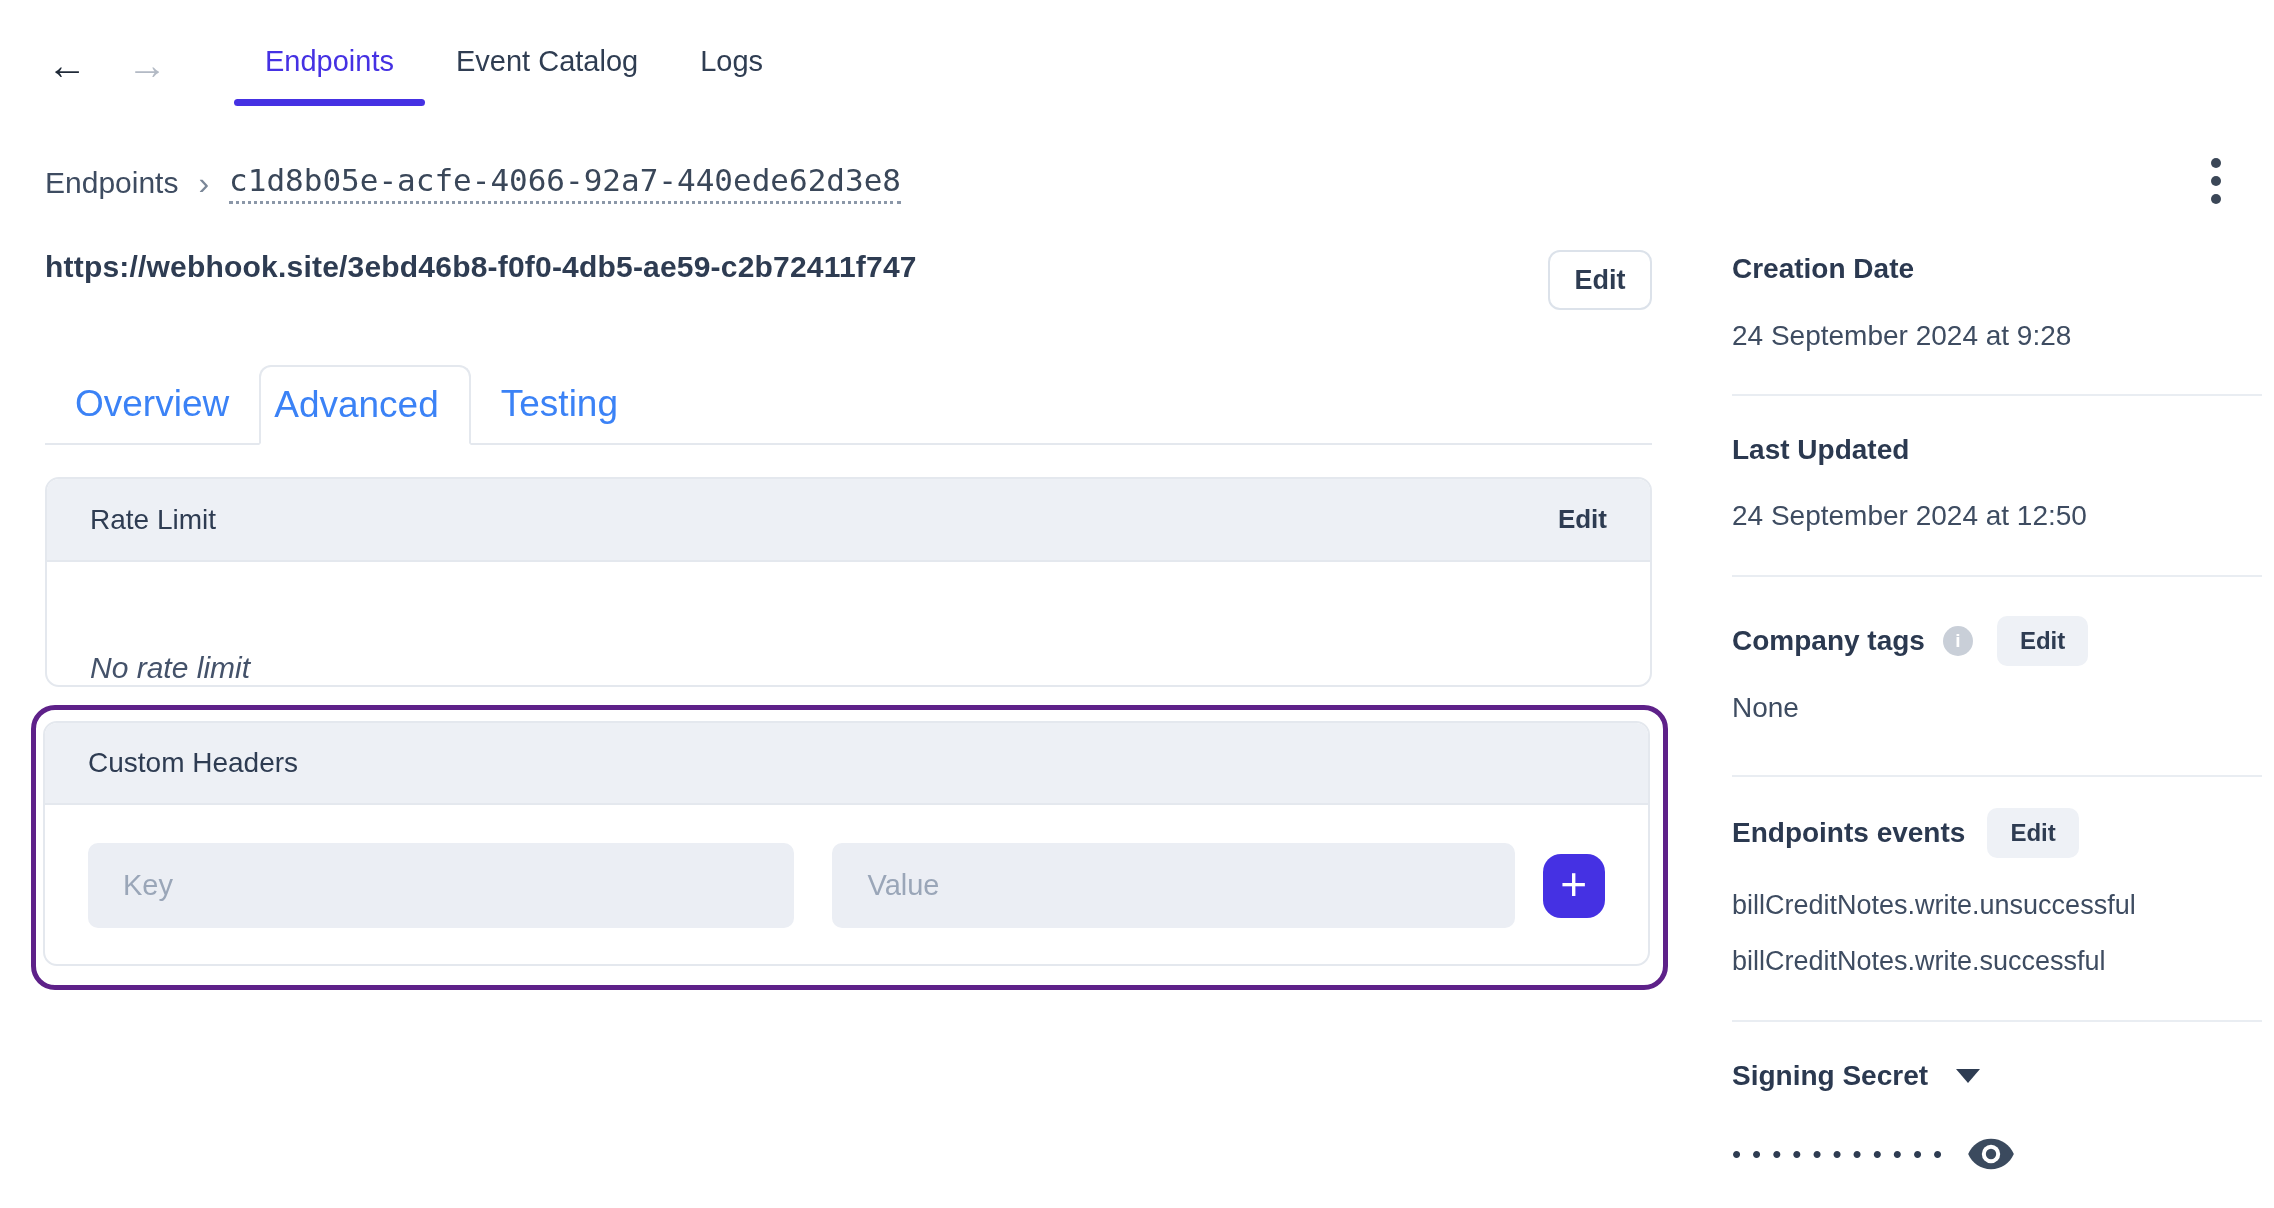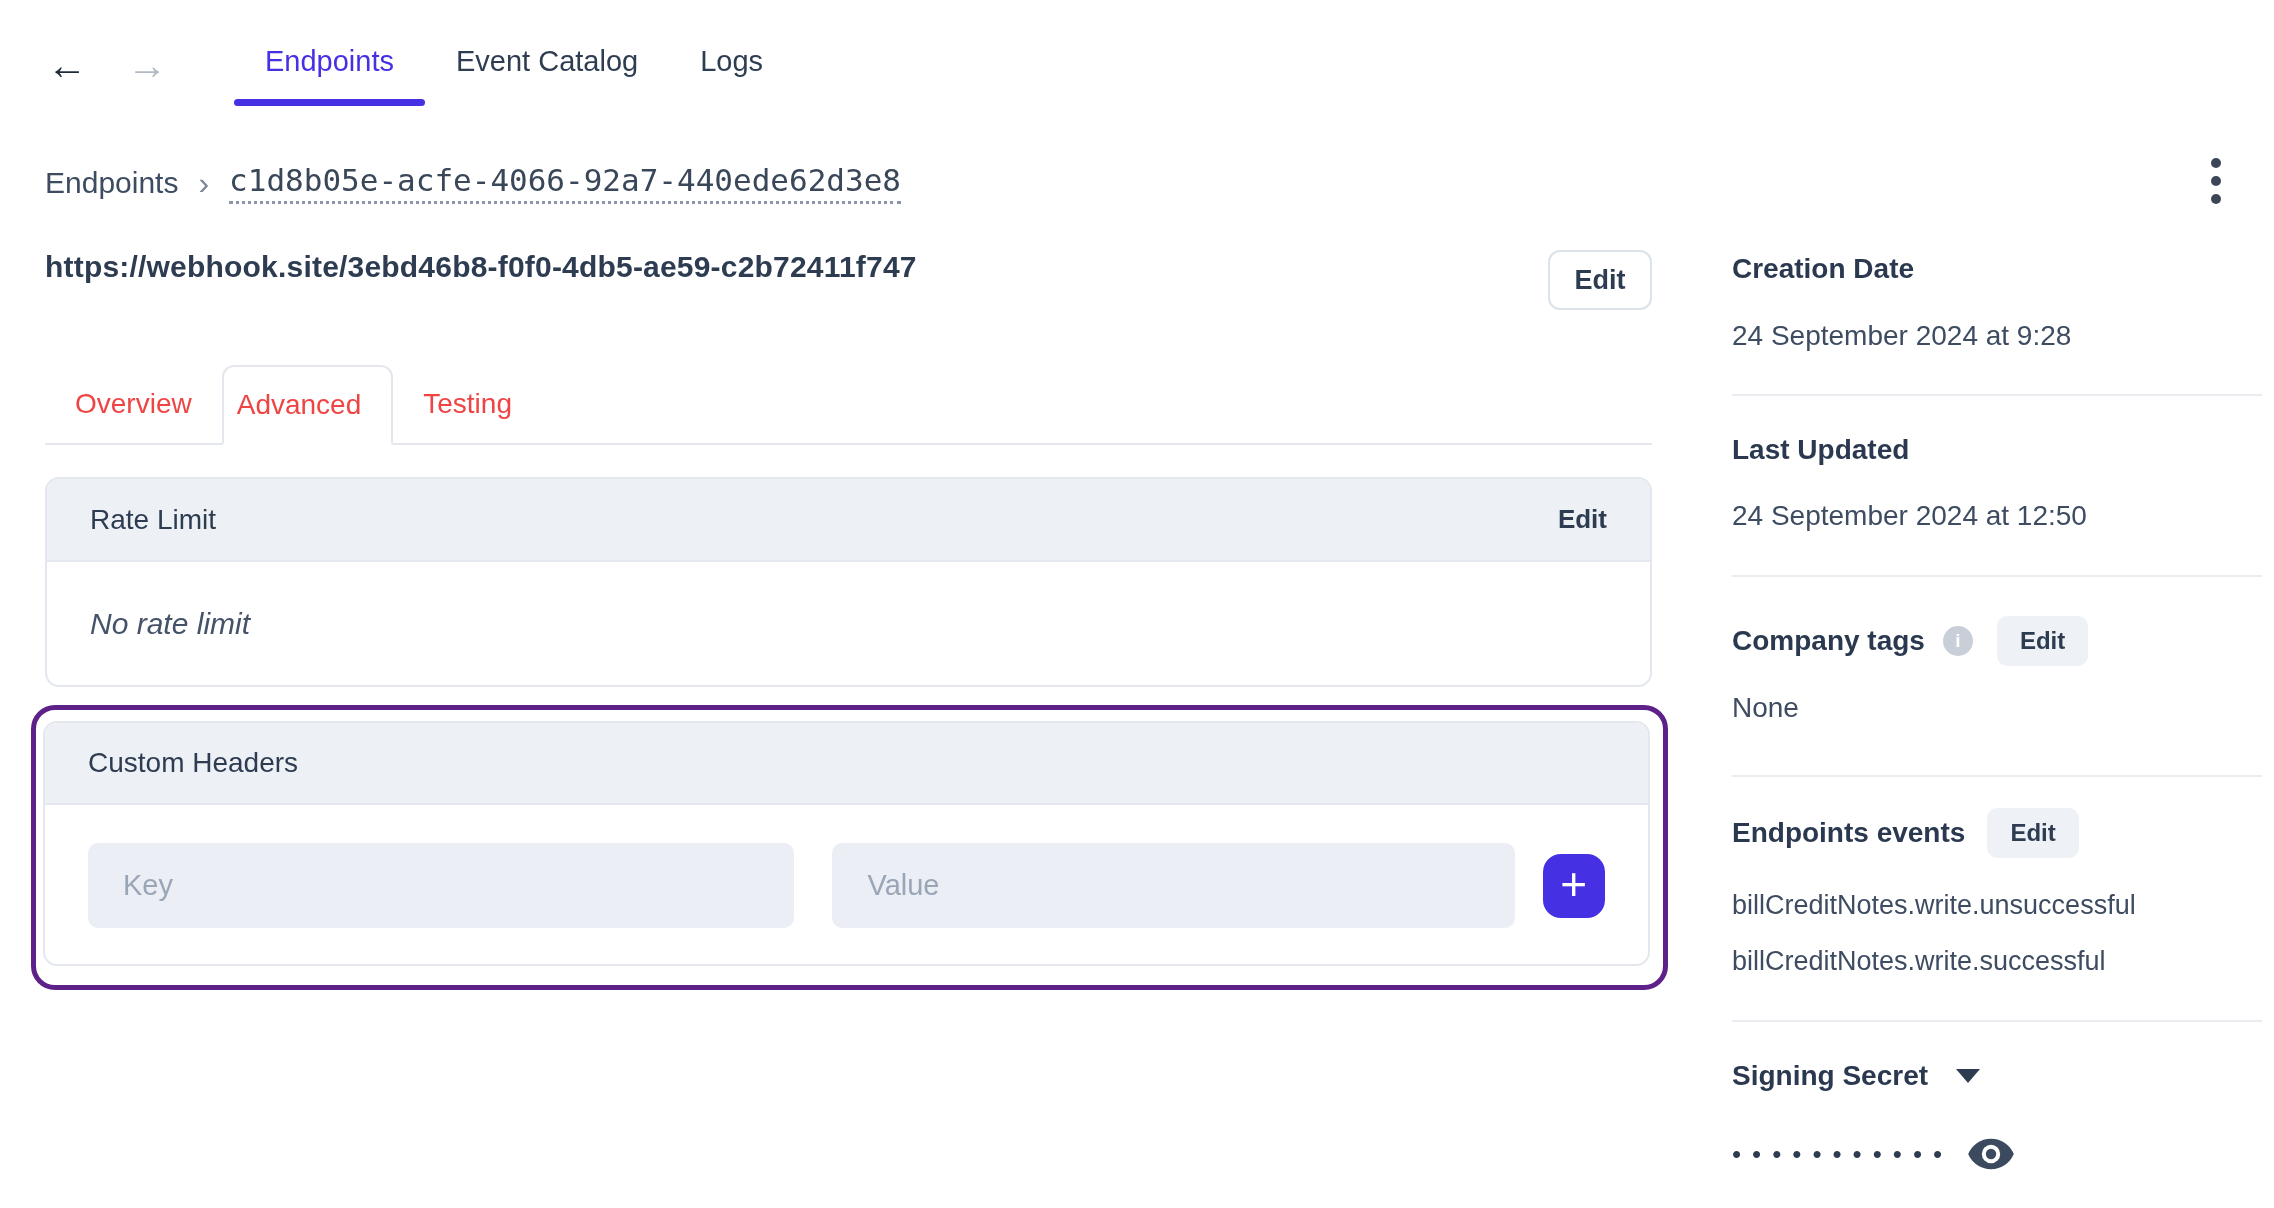--- a/index.html
+++ b/index.html
@@ -36,33 +36,33 @@
   .url-row { position:absolute; left:45px; top:250px; width:1607px; height:64px;
              display:flex; justify-content:space-between; }
   .url-text { font-size:30px; font-weight:bold; color:#2e3c52; letter-spacing:.2px; }
   .btn-outline { width:104px; height:60px; background:#fff; border:2px solid #dce2ea; border-radius:12px;
                  font-size:27px; font-weight:bold; color:#2e3c52; display:flex; align-items:center;
                  justify-content:center; cursor:pointer; }
 
   
   .detail-tabs { position:absolute; left:45px; top:365px; width:1607px; height:80px;
                  display:flex; border-bottom:2px solid #e4e8ee; }
-  .d-tab { display:flex; align-items:center; padding:0 30px; font-size:28px; color:#ef4444; cursor:pointer; }
+  .d-tab { display:flex; align-items:center; padding:0 30px; font-size:37px; color:#3b82f6; cursor:pointer; }
   .d-tab.active { background:#fff; border:2px solid #e4e8ee; border-bottom:2px solid #ffffff;
                   border-radius:12px 12px 0 0; margin-bottom:-2px;padding-left:13px; }
 
   
   .card { background:#fff; border:2px solid #e4e8ee; border-radius:14px; overflow:hidden; }
   .card-header { height:83px; background:#edf0f5; border-bottom:2px solid #e4e8ee;
                  display:flex; align-items:center; justify-content:space-between; padding:0 43px; }
   .card-title { font-size:28px; color:#2e3c52; }
   .card-edit { font-size:26px; font-weight:bold; color:#2e3c52; cursor:pointer; }
 
   .rate-card { position:absolute; left:45px; top:477px; width:1607px; height:210px; }
-  .rate-body { display:flex; align-items:center; height:123px; padding:0 43px; }
+  .rate-body { display:flex; align-items:flex-end; height:123px; padding:0 43px; }
   .empty-msg { font-size:30px; font-style:italic; color:#44526a; }
 
   .ch-ring { position:absolute; left:31px; top:705px; width:1637px; height:285px;
              border:5px solid #5e2189; border-radius:24px; padding:11px 7px; }
   .ch-card { width:1607px; height:245px; }
   .ch-card .card-header { height:82px; }
   .ch-body { display:flex; align-items:center; padding:0 43px; height:161px; }
   .hdr-input { height:85px; background:#ebeef4; border:none; outline:none; border-radius:10px;
                font-family:"Liberation Sans", sans-serif; font-size:29px; color:#3e4c61; padding:0 35px; }
   .hdr-input::placeholder { color:#9aa6b8; }

